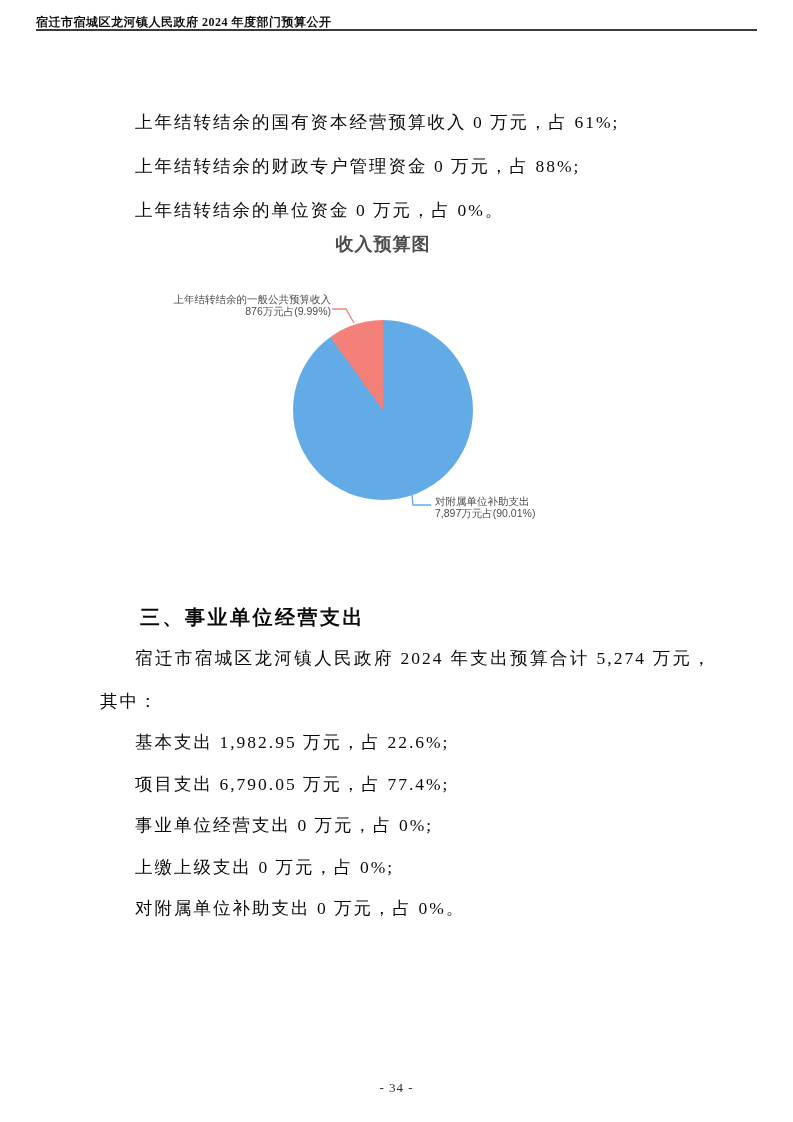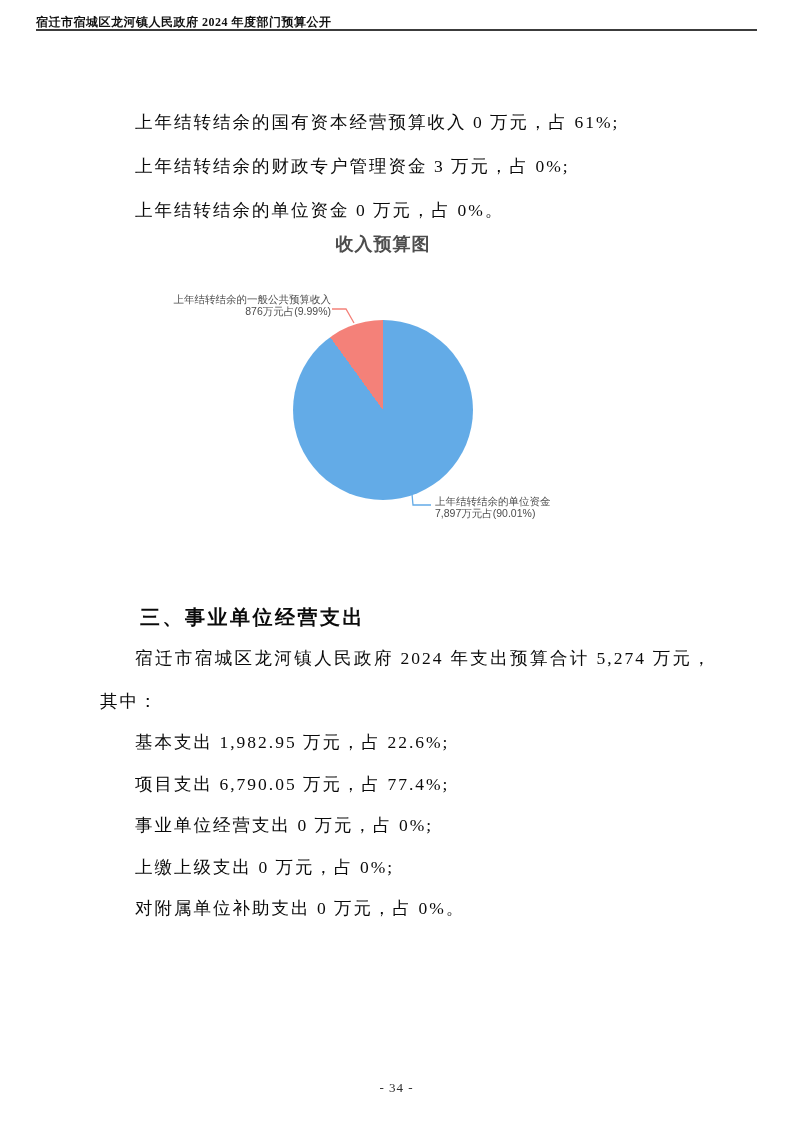--- a/index.html
+++ b/index.html
@@ -74,40 +74,40 @@
 </head>
 <body>
 
 <div class="page">
 
   <div class="doc-header">宿迁市宿城区龙河镇人民政府 2024 年度部门预算公开</div>
   <div class="header-rule"></div>
 
   <div class="textblock" id="income-notes">
     <p>上年结转结余的国有资本经营预算收入 0 万元，占 61%;</p>
-    <p>上年结转结余的财政专户管理资金 3 万元，占 0%;</p>
+    <p>上年结转结余的财政专户管理资金 0 万元，占 88%;</p>
     <p>上年结转结余的单位资金 0 万元，占 0%。</p>
   </div>
 
   <div class="chart-title">收入预算图</div>
 
   <div class="pie" style="background: conic-gradient(rgb(99, 171, 231) 0deg, rgb(99, 171, 231) 324.036deg, rgb(244, 129, 121) 324.036deg, rgb(244, 129, 121) 360deg);"></div>
 
   <svg class="leader-overlay" viewBox="0 0 793 560">
     <polyline points="332,309 346,309 354,323" fill="none" stroke-width="1.3" stroke="#F48179"></polyline>
     <polyline points="412,494 413,505 431,505" fill="none" stroke-width="1.3" stroke="#63ABE7"></polyline>
   </svg>
 
   <div class="pie-label" id="label-prev">
     <div>上年结转结余的一般公共预算收入</div>
     <div>876万元占(9.99%)</div>
   </div>
 
   <div class="pie-label" id="label-curr">
-    <div>上年结转结余的单位资金</div>
+    <div>对附属单位补助支出</div>
     <div>7,897万元占(90.01%)</div>
   </div>
 
   <div class="textblock" id="expense-heading">三、事业单位经营支出</div>
 
   <div class="textblock" id="expense-intro">
     <p>宿迁市宿城区龙河镇人民政府 2024 年支出预算合计 5,274 万元，其中：</p>
   </div>
 
   <div class="textblock" id="expense-list">

